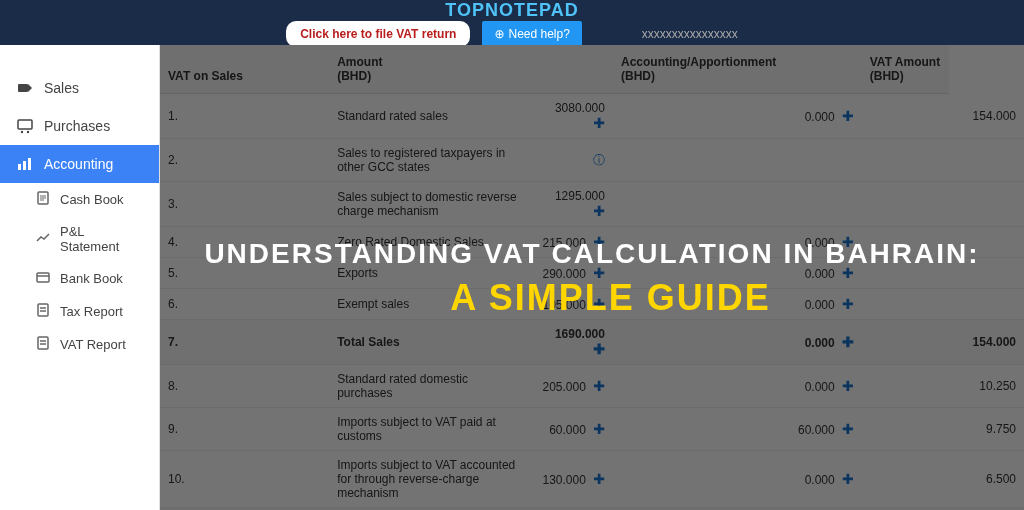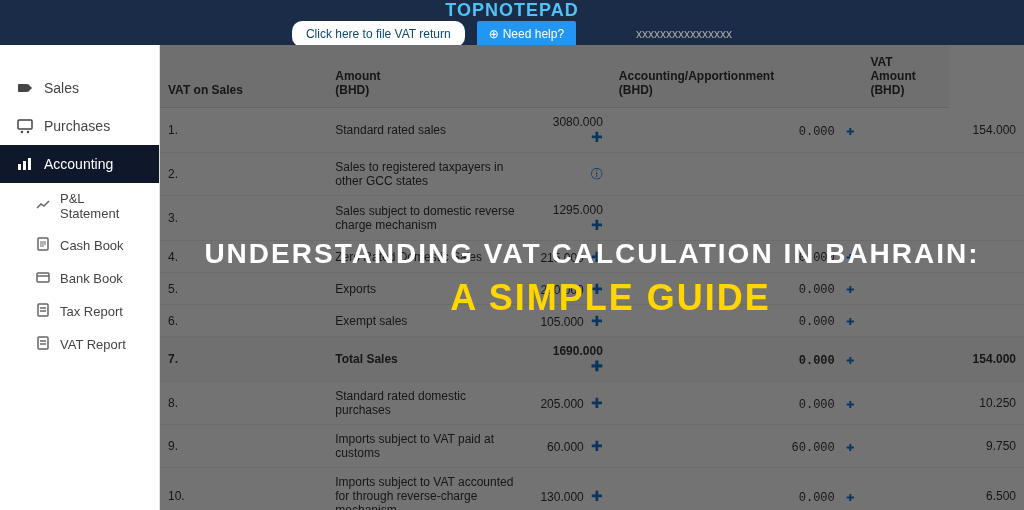--- a/index.html
+++ b/index.html
@@ -24,25 +24,25 @@
       letter-spacing: 1px;
     }
     .logo span { color: #4fc3f7; }
     .header-right {
       display: flex;
       align-items: center;
       gap: 12px;
     }
     .vat-btn {
       background: white;
-      color: #0c4a6e;
+      color: #b91c1c;
       border: none;
       padding: 6px 14px;
       font-size: 12px;
-      font-weight: normal;
+      font-weight: bold;
       cursor: pointer;
       border-radius: 10px;
     }
     .help-btn {
       background: #2196F3;
       color: white;
       border: none;
       padding: 6px 12px;
       font-size: 12px;
       cursor: pointer;
@@ -74,21 +74,21 @@
     .sidebar-item {
       display: flex;
       align-items: center;
       gap: 10px;
       padding: 10px 16px;
       cursor: pointer;
       color: #444;
       font-size: 14px;
     }
     .sidebar-item.active {
-      background: #0f172a;
+      background: #3b82f6;
       color: white;
     }
     .sidebar-item .icon {
       width: 18px;
       height: 18px;
       display: flex;
       align-items: center;
       justify-content: center;
       flex-shrink: 0;
     }
@@ -142,21 +142,20 @@
       width: 20px;
     }
     .row-label { min-width: 200px; }
     .amount-cell {
       text-align: right;
       width: 100px;
     }
     .adj-cell {
       text-align: right;
       width: 100px;
-      font-family: Liberation Mono, monospace;
     }
     .vat-amount-cell {
       text-align: right;
       width: 90px;
     }
     .edit-icon {
       color: #1976d2;
       cursor: pointer;
       margin-left: 4px;
       font-size: 14px;
@@ -249,36 +248,36 @@
         <svg width="16" height="16" viewBox="0 0 16 16" fill="white">
             <rect x="1" y="8" width="3" height="6"></rect>
             <rect x="6" y="5" width="3" height="9"></rect>
             <rect x="11" y="2" width="3" height="12"></rect>
           </svg>
       </span>
       <span>Accounting</span>
     </div>
     <div class="sidebar-sub-item">
       <span class="icon">
-        <svg width="14" height="14" viewBox="0 0 14 14" fill="none" stroke="#666" stroke-width="1.5">
-            <polyline points="1,10 5,6 8,8 13,3"></polyline>
-          </svg>
-      </span>
-      <span>P&amp;L Statement</span>
-    </div>
-    <div class="sidebar-sub-item">
-      <span class="icon">
         <svg width="14" height="14" viewBox="0 0 14 14" fill="#666">
             <rect x="2" y="1" width="10" height="12" rx="1" fill="none" stroke="#666" stroke-width="1.5"></rect>
             <line x1="4" y1="5" x2="10" y2="5" stroke="#666" stroke-width="1"></line>
             <line x1="4" y1="7" x2="10" y2="7" stroke="#666" stroke-width="1"></line>
             <line x1="4" y1="9" x2="8" y2="9" stroke="#666" stroke-width="1"></line>
           </svg>
       </span>
       <span>Cash Book</span>
+    </div>
+    <div class="sidebar-sub-item">
+      <span class="icon">
+        <svg width="14" height="14" viewBox="0 0 14 14" fill="none" stroke="#666" stroke-width="1.5">
+            <polyline points="1,10 5,6 8,8 13,3"></polyline>
+          </svg>
+      </span>
+      <span>P&amp;L Statement</span>
     </div>
     <div class="sidebar-sub-item">
       <span class="icon">
         <svg width="14" height="14" viewBox="0 0 14 14" fill="none" stroke="#666" stroke-width="1.5">
             <rect x="1" y="3" width="12" height="9" rx="1"></rect>
             <line x1="1" y1="6" x2="13" y2="6"></line>
           </svg>
       </span>
       <span>Bank Book</span>
     </div>

